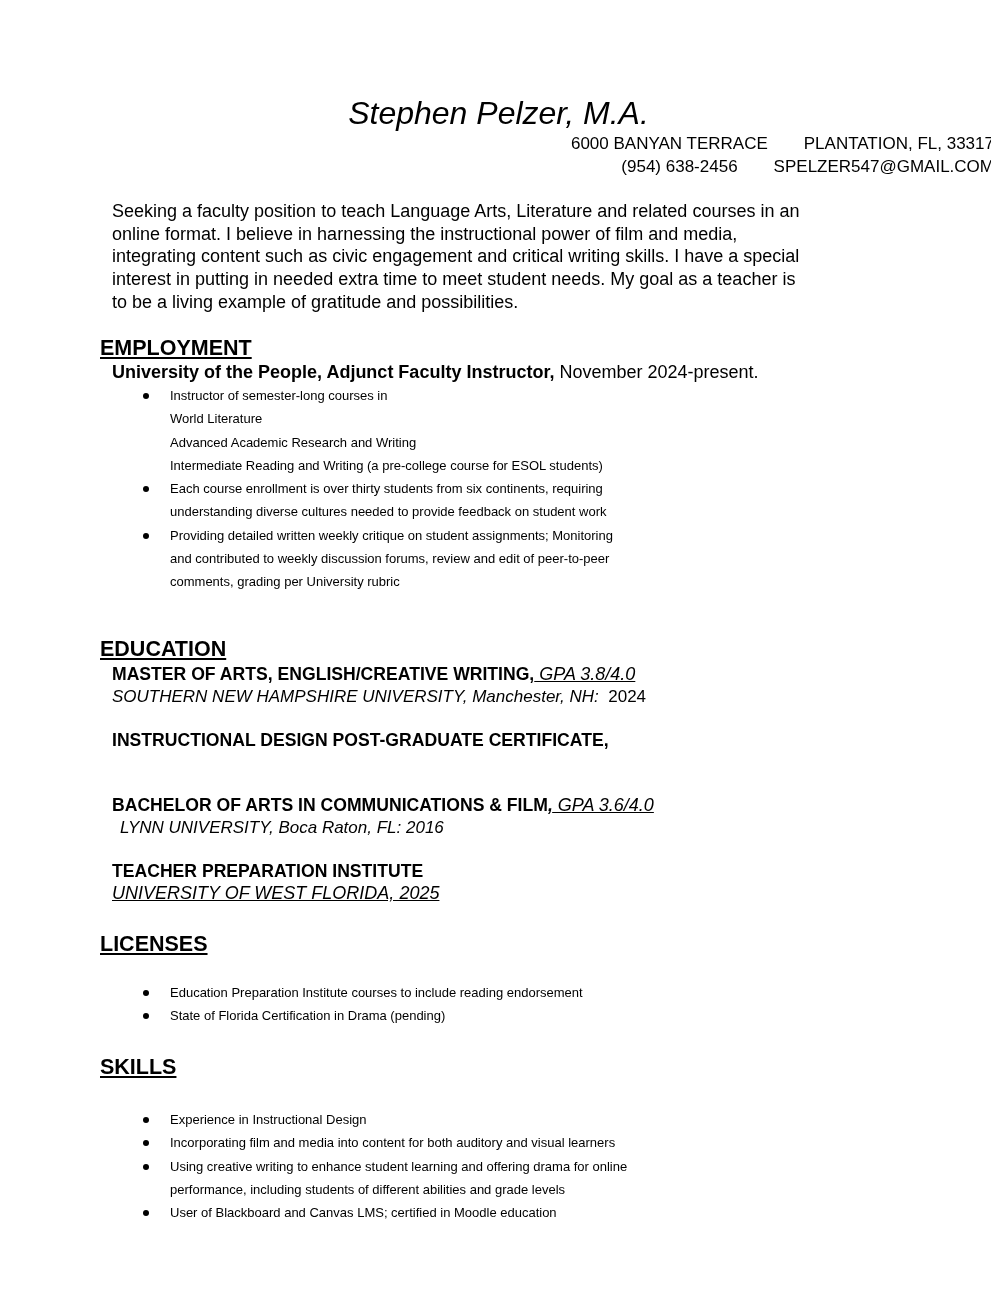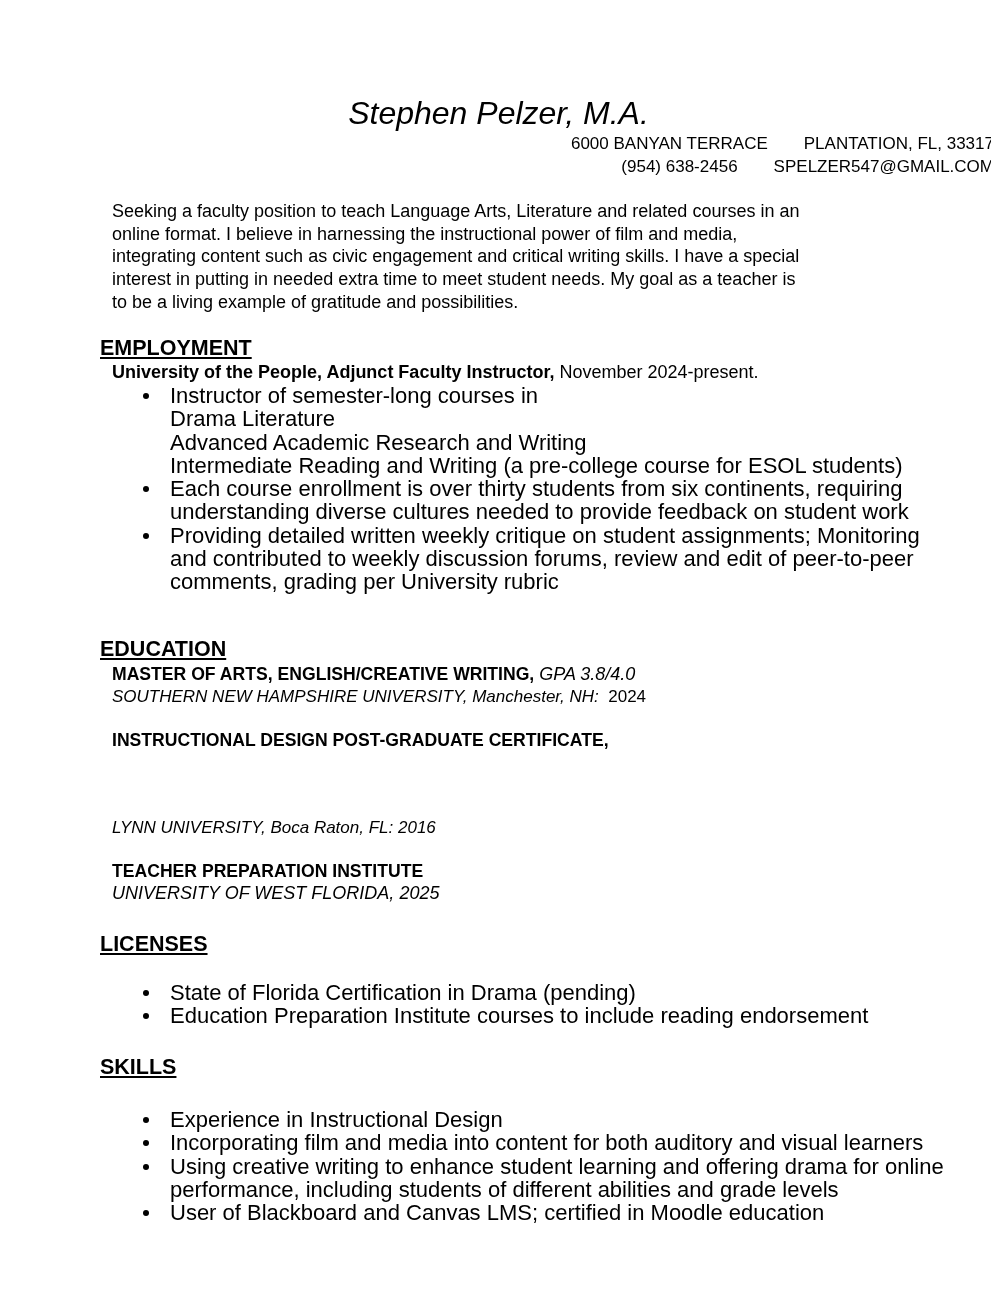--- a/index.html
+++ b/index.html
@@ -65,31 +65,31 @@
       white-space: nowrap;
     }
     .line {
       position: absolute;
       left: 112px;
       font-size: 18px;
       line-height: 22.7px;
       white-space: nowrap;
     }
     .b { font-weight: bold; }
-    .i { font-style: italic; }
+    .i { font-style: italic; text-decoration: underline; }
     .ed-title { font-size: 17.6px; font-weight: bold; }
     .ed-sub { font-size: 17px; font-style: italic; }
 
     .bullets {
       position: absolute;
       left: 112px;
       margin: 0;
       padding: 0;
       list-style: none;
-      font-size: 22px;
+      font-size: 13px;
       line-height: 23.3px;
     }
     .bullets li {
       position: relative;
       padding-left: 58px;
       white-space: nowrap;
     }
     .bullets li .dot {
       position: absolute;
       left: 31px;
@@ -123,21 +123,21 @@
   </div>
 
   <div class="section-heading" style="top:335px;">EMPLOYMENT</div>
   <div class="line" style="top:361px;">
     <span class="b">University of the People, Adjunct Faculty Instructor,</span><span> November 2024-present.</span>
   </div>
   <ul class="bullets" style="top:384px;">
     <li>
       <span class="dot"></span>
       <span class="sub">Instructor of semester-long courses in</span>
-      <span class="sub">Drama Literature</span>
+      <span class="sub">World Literature</span>
       <span class="sub">Advanced Academic Research and Writing</span>
       <span class="sub">Intermediate Reading and Writing (a pre-college course for ESOL students)</span>
     </li>
     <li>
       <span class="dot"></span>
       <span class="sub">Each course enrollment is over thirty students from six continents, requiring</span>
       <span class="sub">understanding diverse cultures needed to provide feedback on student work</span>
     </li>
     <li>
       <span class="dot"></span>
@@ -153,40 +153,43 @@
     <span class="ed-title">MASTER OF ARTS, ENGLISH/CREATIVE WRITING,</span><span class="i"> GPA 3.8/4.0</span>
   </div>
   <div class="line" style="top:685px;">
     <span class="ed-sub">SOUTHERN NEW HAMPSHIRE UNIVERSITY, Manchester, NH:</span><span style="font-size:17px;white-space:pre;">  2024</span>
   </div>
 
   <div class="line" style="top:729px;">
     <span class="ed-title">INSTRUCTIONAL DESIGN POST-GRADUATE CERTIFICATE,</span>
   </div>
 
-  <div class="line" style="top:816px;">
+  <div class="line" style="top:794px;">
+    <span class="ed-title">BACHELOR OF ARTS IN COMMUNICATIONS &amp; FILM</span><span class="ed-title i">,</span><span class="i"> GPA 3.6/4.0</span>
+  </div>
+  <div class="line" style="top:816px;margin-left:8px;">
     <span class="ed-sub">LYNN UNIVERSITY, Boca Raton, FL: 2016</span>
   </div>
 
   <div class="line" style="top:860px;">
     <span class="ed-title">TEACHER PREPARATION INSTITUTE</span>
   </div>
   <div class="line" style="top:882px;">
     <span class="i" style="font-size:18px;">UNIVERSITY OF WEST FLORIDA, 2025</span>
   </div>
 
   <div class="section-heading" style="top:931px;">LICENSES</div>
   <ul class="bullets" style="top:981px;">
     <li>
       <span class="dot"></span>
+      <span>Education Preparation Institute courses to include reading endorsement</span>
+    </li>
+    <li>
+      <span class="dot"></span>
       <span>State of Florida Certification in Drama (pending)</span>
-    </li>
-    <li>
-      <span class="dot"></span>
-      <span>Education Preparation Institute courses to include reading endorsement</span>
     </li>
   </ul>
 
   <div class="section-heading" style="top:1054px;">SKILLS</div>
   <ul class="bullets" style="top:1108px;">
     <li>
       <span class="dot"></span>
       <span class="sub">Experience in Instructional Design</span>
     </li>
     <li>

